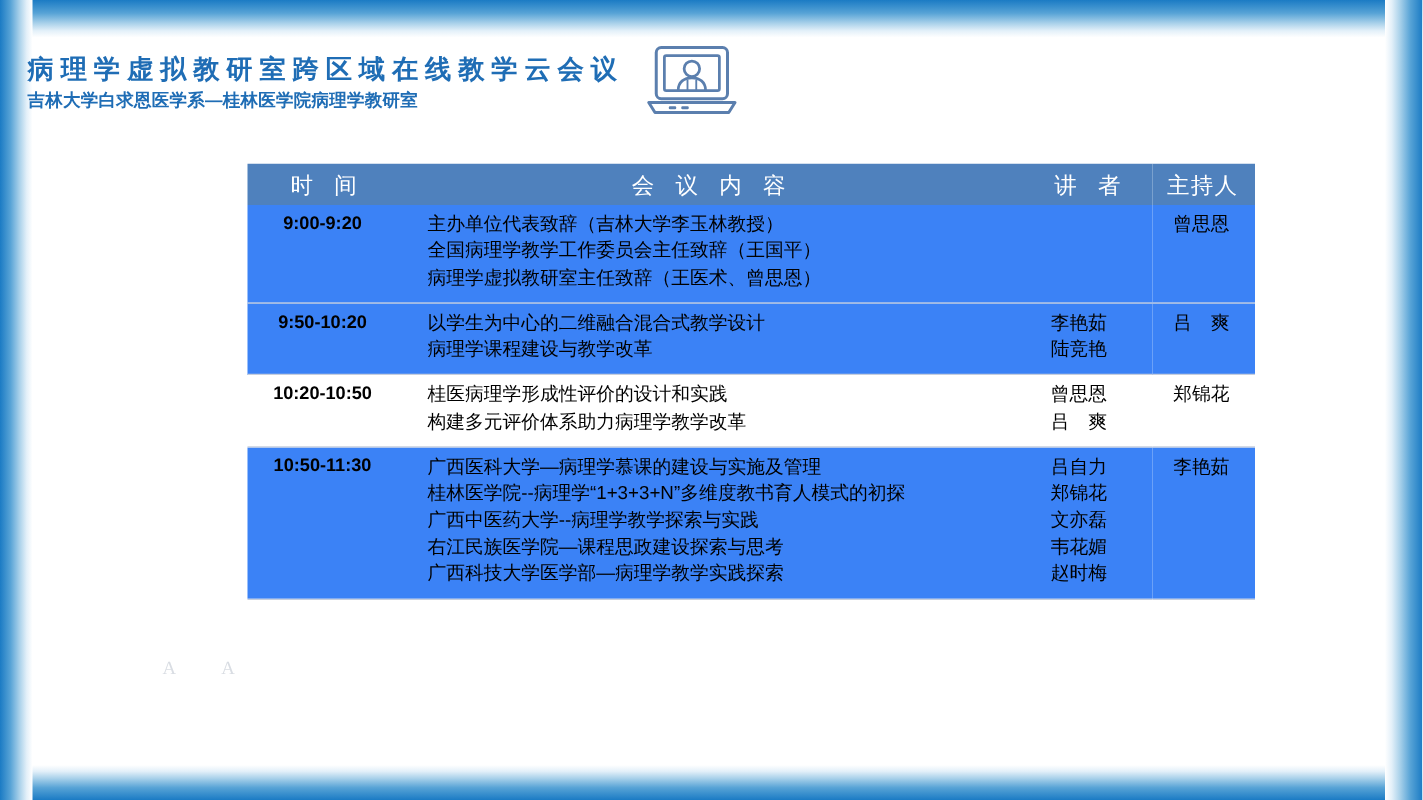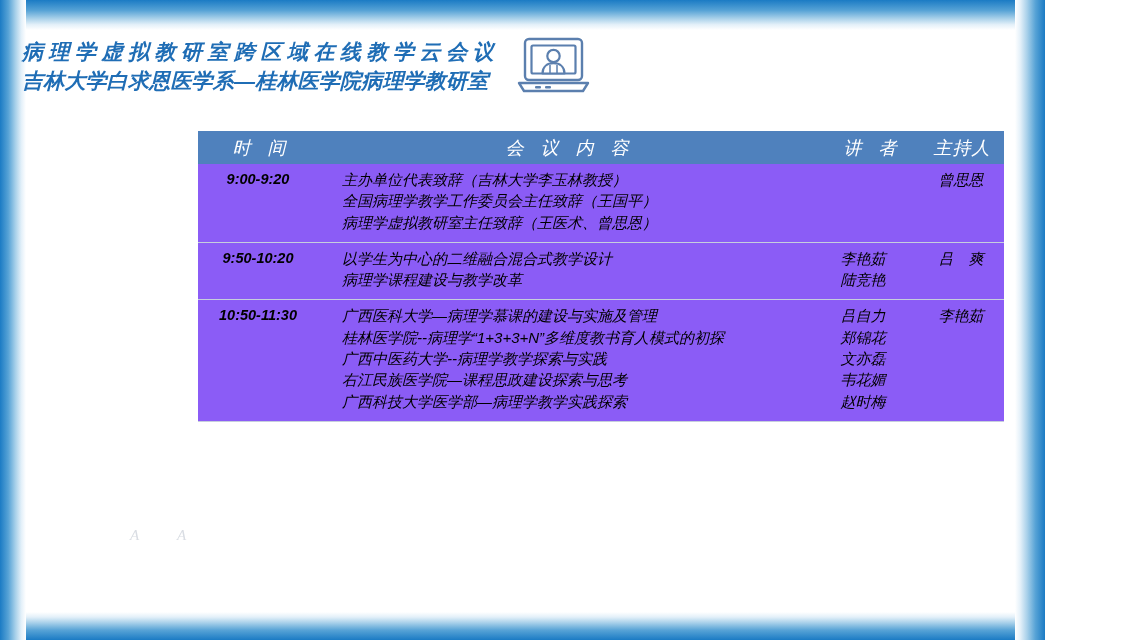--- a/index.html
+++ b/index.html
@@ -14,25 +14,24 @@
 
   body {
     font-family: "Liberation Sans", "DejaVu Sans", sans-serif;
     position: relative;
   }
 
   
   #slide {
     position: absolute;
     inset: 0;
-    width: 1045px;
+    width: 1138px;
     height: 640px;
     background: #ffffff;
     overflow: hidden;
-    font-style: italic;
   }
   .frame-edge { position: absolute; pointer-events: none; }
   .frame-top {
     top: 0; left: 0; width: 1138px; height: 30px;
     background: linear-gradient(to bottom, #1b7bc4 0%, #57a3d6 35%, #a9d1ea 62%, #e3f0f9 82%, #ffffff 100%);
   }
   .frame-bottom {
     bottom: 0; left: 0; width: 1138px; height: 28px;
     background: linear-gradient(to top, #1b7bc4 0%, #57a3d6 35%, #a9d1ea 62%, #e3f0f9 82%, #ffffff 100%);
   }
@@ -59,21 +58,21 @@
   .banner-text { display: flex; flex-direction: column; gap: 1px; }
   .banner-line1 {
     font-size: 21px;
     font-weight: bold;
     color: #1f6db5;
     letter-spacing: 5.5px;
     white-space: nowrap;
     line-height: 1.32;
   }
   .banner-line2 {
-    font-size: 21px;
+    font-size: 14px;
     font-weight: bold;
     color: #1f6db5;
     letter-spacing: 0.2px;
     white-space: nowrap;
     line-height: 1.32;
   }
   .banner-icon { flex: 0 0 auto; margin-left: 4px; margin-top: 3px; }
 
   
   #agenda-wrap {
@@ -101,21 +100,21 @@
     vertical-align: middle;
     letter-spacing: 6px;
     padding: 0;
   }
   thead th.h-time    { text-align: center; padding-left: 6px; }
   thead th.h-content { text-align: center; }
   thead th.h-speaker { text-align: center; padding-left: 4px; }
   thead th.h-host    { text-align: center; letter-spacing: 1px; padding-right: 2px; }
 
   tbody tr { border-bottom: 1px solid #c6cedd; }
-  tbody tr.alt  td { background: #8b5cf6; }
+  tbody tr.alt  td { background: #3b82f6; }
   tbody tr.plain td { background: #ffffff; }
 
   tbody td {
     vertical-align: top;
     padding: 5px 0 9px 0;
     font-size: 15px;
     color: #000000;
     line-height: 1.42;
   }
   td.time {
@@ -211,20 +210,34 @@
               <span class="cell-line">病理学课程建设与教学改革</span>
             </td>
             <td class="speaker">
               <span class="cell-line">李艳茹</span>
               <span class="cell-line">陆竞艳</span>
             </td>
             <td class="host">
               <span class="host-line">吕　爽</span>
             </td>
           </tr>
+          <tr class="plain">
+            <td class="time">10:20-10:50</td>
+            <td class="content">
+              <span class="cell-line">桂医病理学形成性评价的设计和实践</span>
+              <span class="cell-line">构建多元评价体系助力病理学教学改革</span>
+            </td>
+            <td class="speaker">
+              <span class="cell-line">曾思恩</span>
+              <span class="cell-line">吕　爽</span>
+            </td>
+            <td class="host">
+              <span class="host-line">郑锦花</span>
+            </td>
+          </tr>
           <tr class="alt">
             <td class="time">10:50-11:30</td>
             <td class="content">
               <span class="cell-line">广西医科大学—病理学慕课的建设与实施及管理</span>
               <span class="cell-line">桂林医学院--病理学“1+3+3+N”多维度教书育人模式的初探</span>
               <span class="cell-line">广西中医药大学--病理学教学探索与实践</span>
               <span class="cell-line">右江民族医学院—课程思政建设探索与思考</span>
               <span class="cell-line">广西科技大学医学部—病理学教学实践探索</span>
             </td>
             <td class="speaker">

